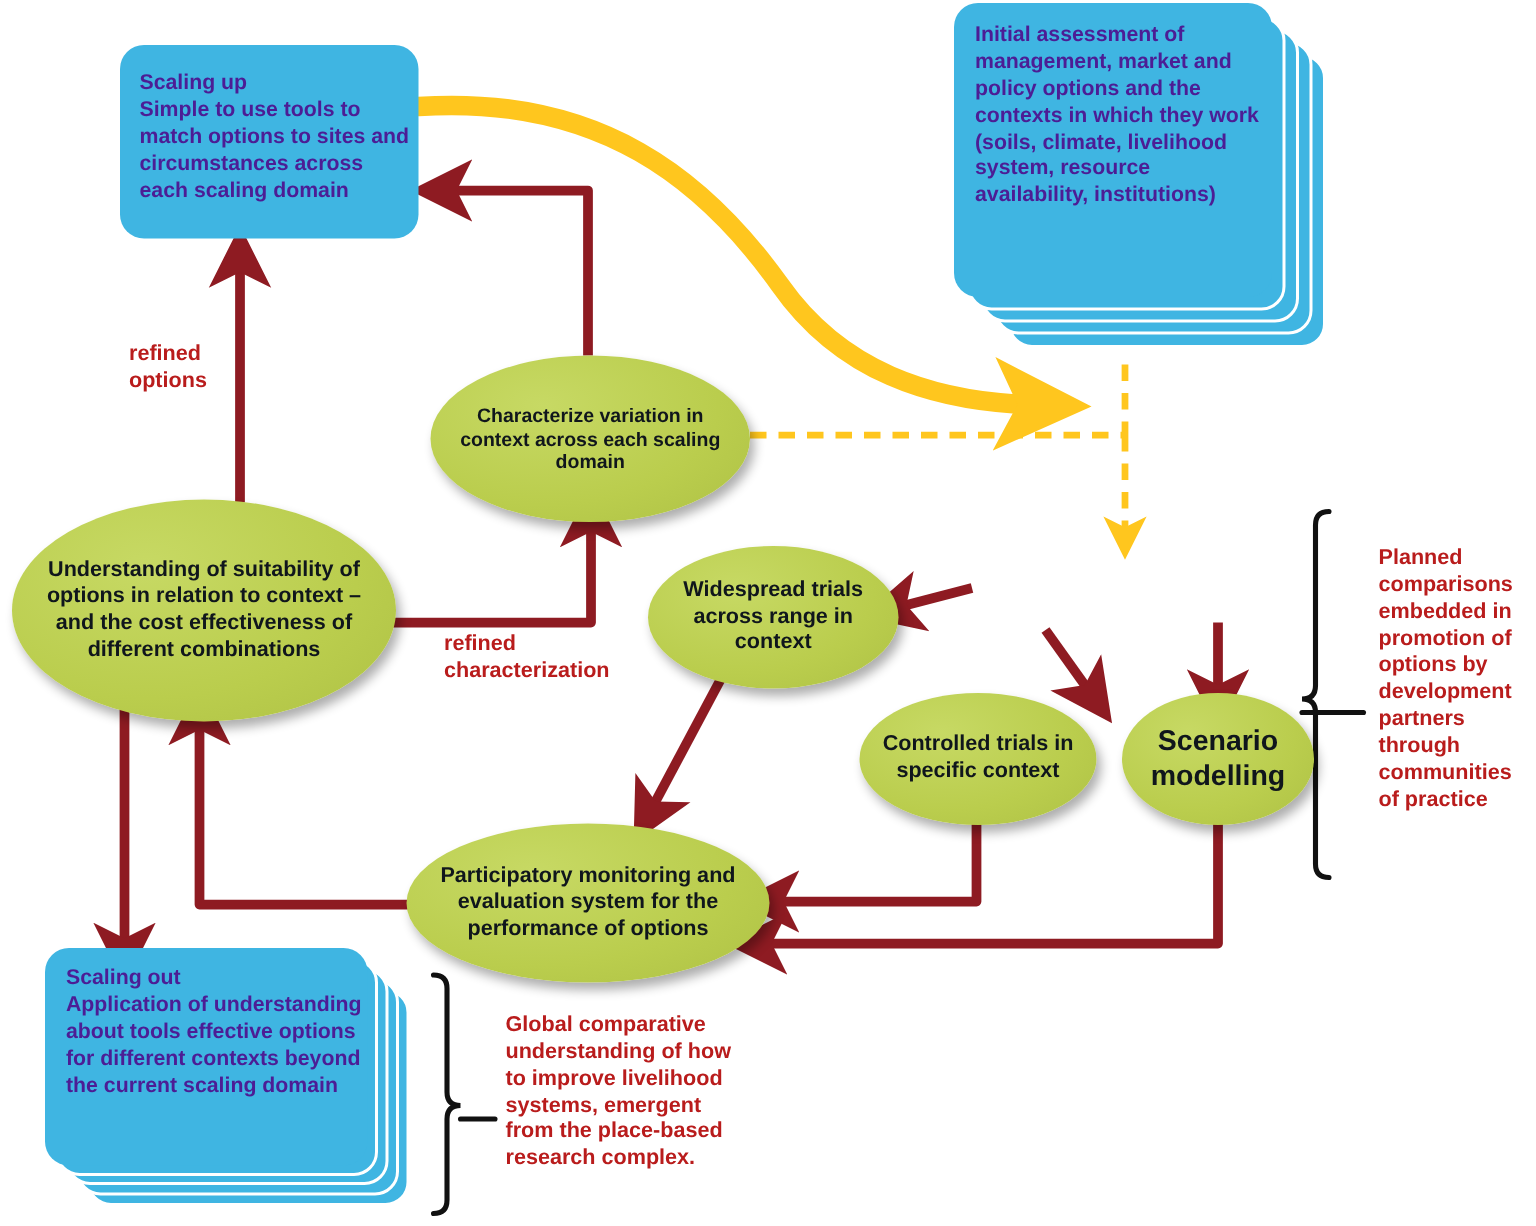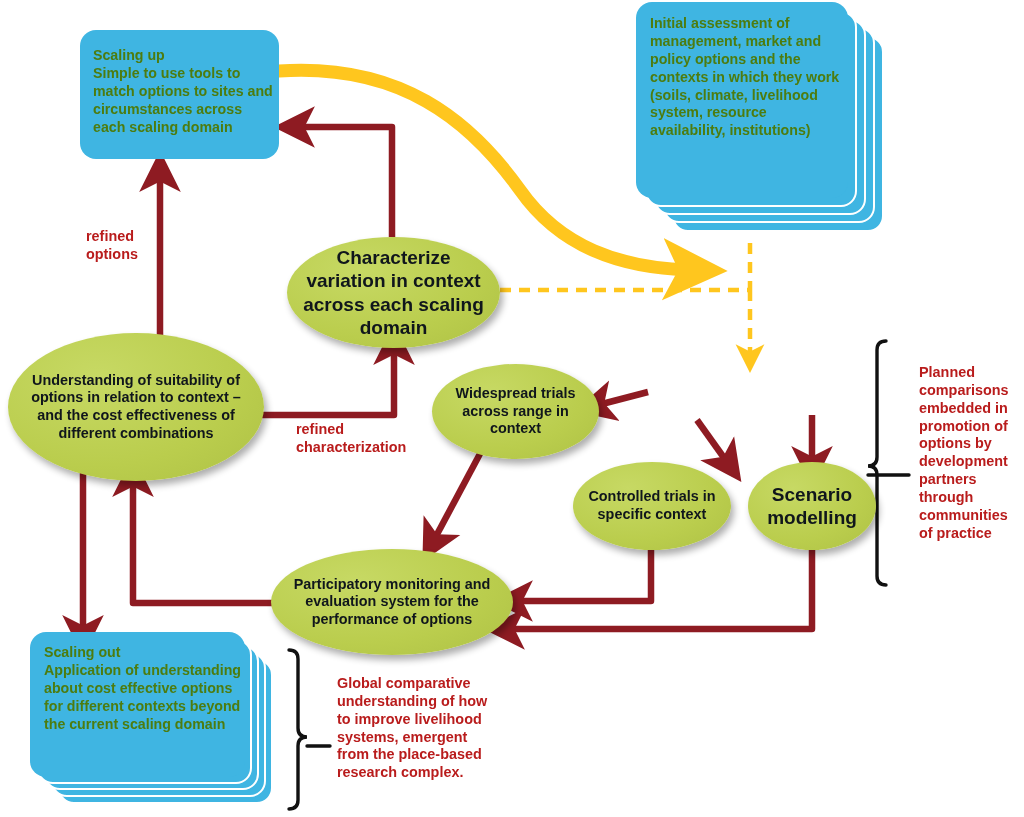--- a/index.html
+++ b/index.html
@@ -3,21 +3,21 @@
 <meta charset="utf-8">
 <style>
   html,body{margin:0;padding:0;background:#ffffff;}
   body{font-family:"Liberation Sans",sans-serif;}
   #stage{position:relative;width:1024px;height:817px;overflow:hidden;background:#fff;}
 
   
   .card-stack{position:absolute;}
   .card-stack .sheet{position:absolute;background:#3fb5e2;border-radius:16px;box-sizing:border-box;border:2px solid #ffffff;}
   .card-stack .sheet.top{border:none;}
-  .card-text{position:absolute;box-sizing:border-box;color:#4d7c0f;font-weight:bold;line-height:1.26;}
+  .card-text{position:absolute;box-sizing:border-box;color:#4c1d95;font-weight:bold;line-height:1.26;}
   .card-title{display:block;font-weight:bold;}
 
   
   .ellipse{position:absolute;border-radius:50%;
     background:#bcd04f;
     background:radial-gradient(ellipse at 35% 30%, #c7d964 0%, #bacd4d 60%, #aec145 100%);
     box-shadow:3px 5px 7px rgba(0,0,0,0.32);
     display:flex;align-items:center;justify-content:center;text-align:center;}
   .ellipse span{display:block;color:#10161c;font-weight:bold;line-height:1.22;padding:0 10px;}
 
@@ -131,26 +131,26 @@
   </div>
 
   <div class="card-stack" style="left:30px;top:632px;width:260px;height:180px;">
     <div class="sheet" style="left:28px;top:27px;width:215px;height:145px;"></div>
     <div class="sheet" style="left:21px;top:20px;width:215px;height:145px;"></div>
     <div class="sheet" style="left:14px;top:13px;width:215px;height:145px;"></div>
     <div class="sheet" style="left:7px;top:7px;width:215px;height:145px;"></div>
     <div class="sheet top" style="left:0;top:0;width:215px;height:145px;"></div>
     <div class="card-text" style="left:14px;top:12px;width:198px;font-size:14.2px;">
       <span class="card-title">Scaling out</span>
-      <span>Application of understanding about cost effective options for different contexts beyond the current scaling domain</span>
+      <span>Application of understanding about tools effective options for different contexts beyond the current scaling domain</span>
     </div>
   </div>
 
   <div class="ellipse" style="left:287px;top:237px;width:213px;height:111px;">
-    <span style="font-size:19px;">Characterize variation in context across each scaling domain</span>
+    <span style="font-size:13px;">Characterize variation in context across each scaling domain</span>
   </div>
 
   <div class="ellipse" style="left:8px;top:333px;width:256px;height:148px;">
     <span style="font-size:14.4px;">Understanding of suitability of options in relation to context – and the cost effectiveness of different combinations</span>
   </div>
 
   <div class="ellipse" style="left:432px;top:364px;width:167px;height:95px;">
     <span style="font-size:14.4px;">Widespread trials across range in context</span>
   </div>
 

